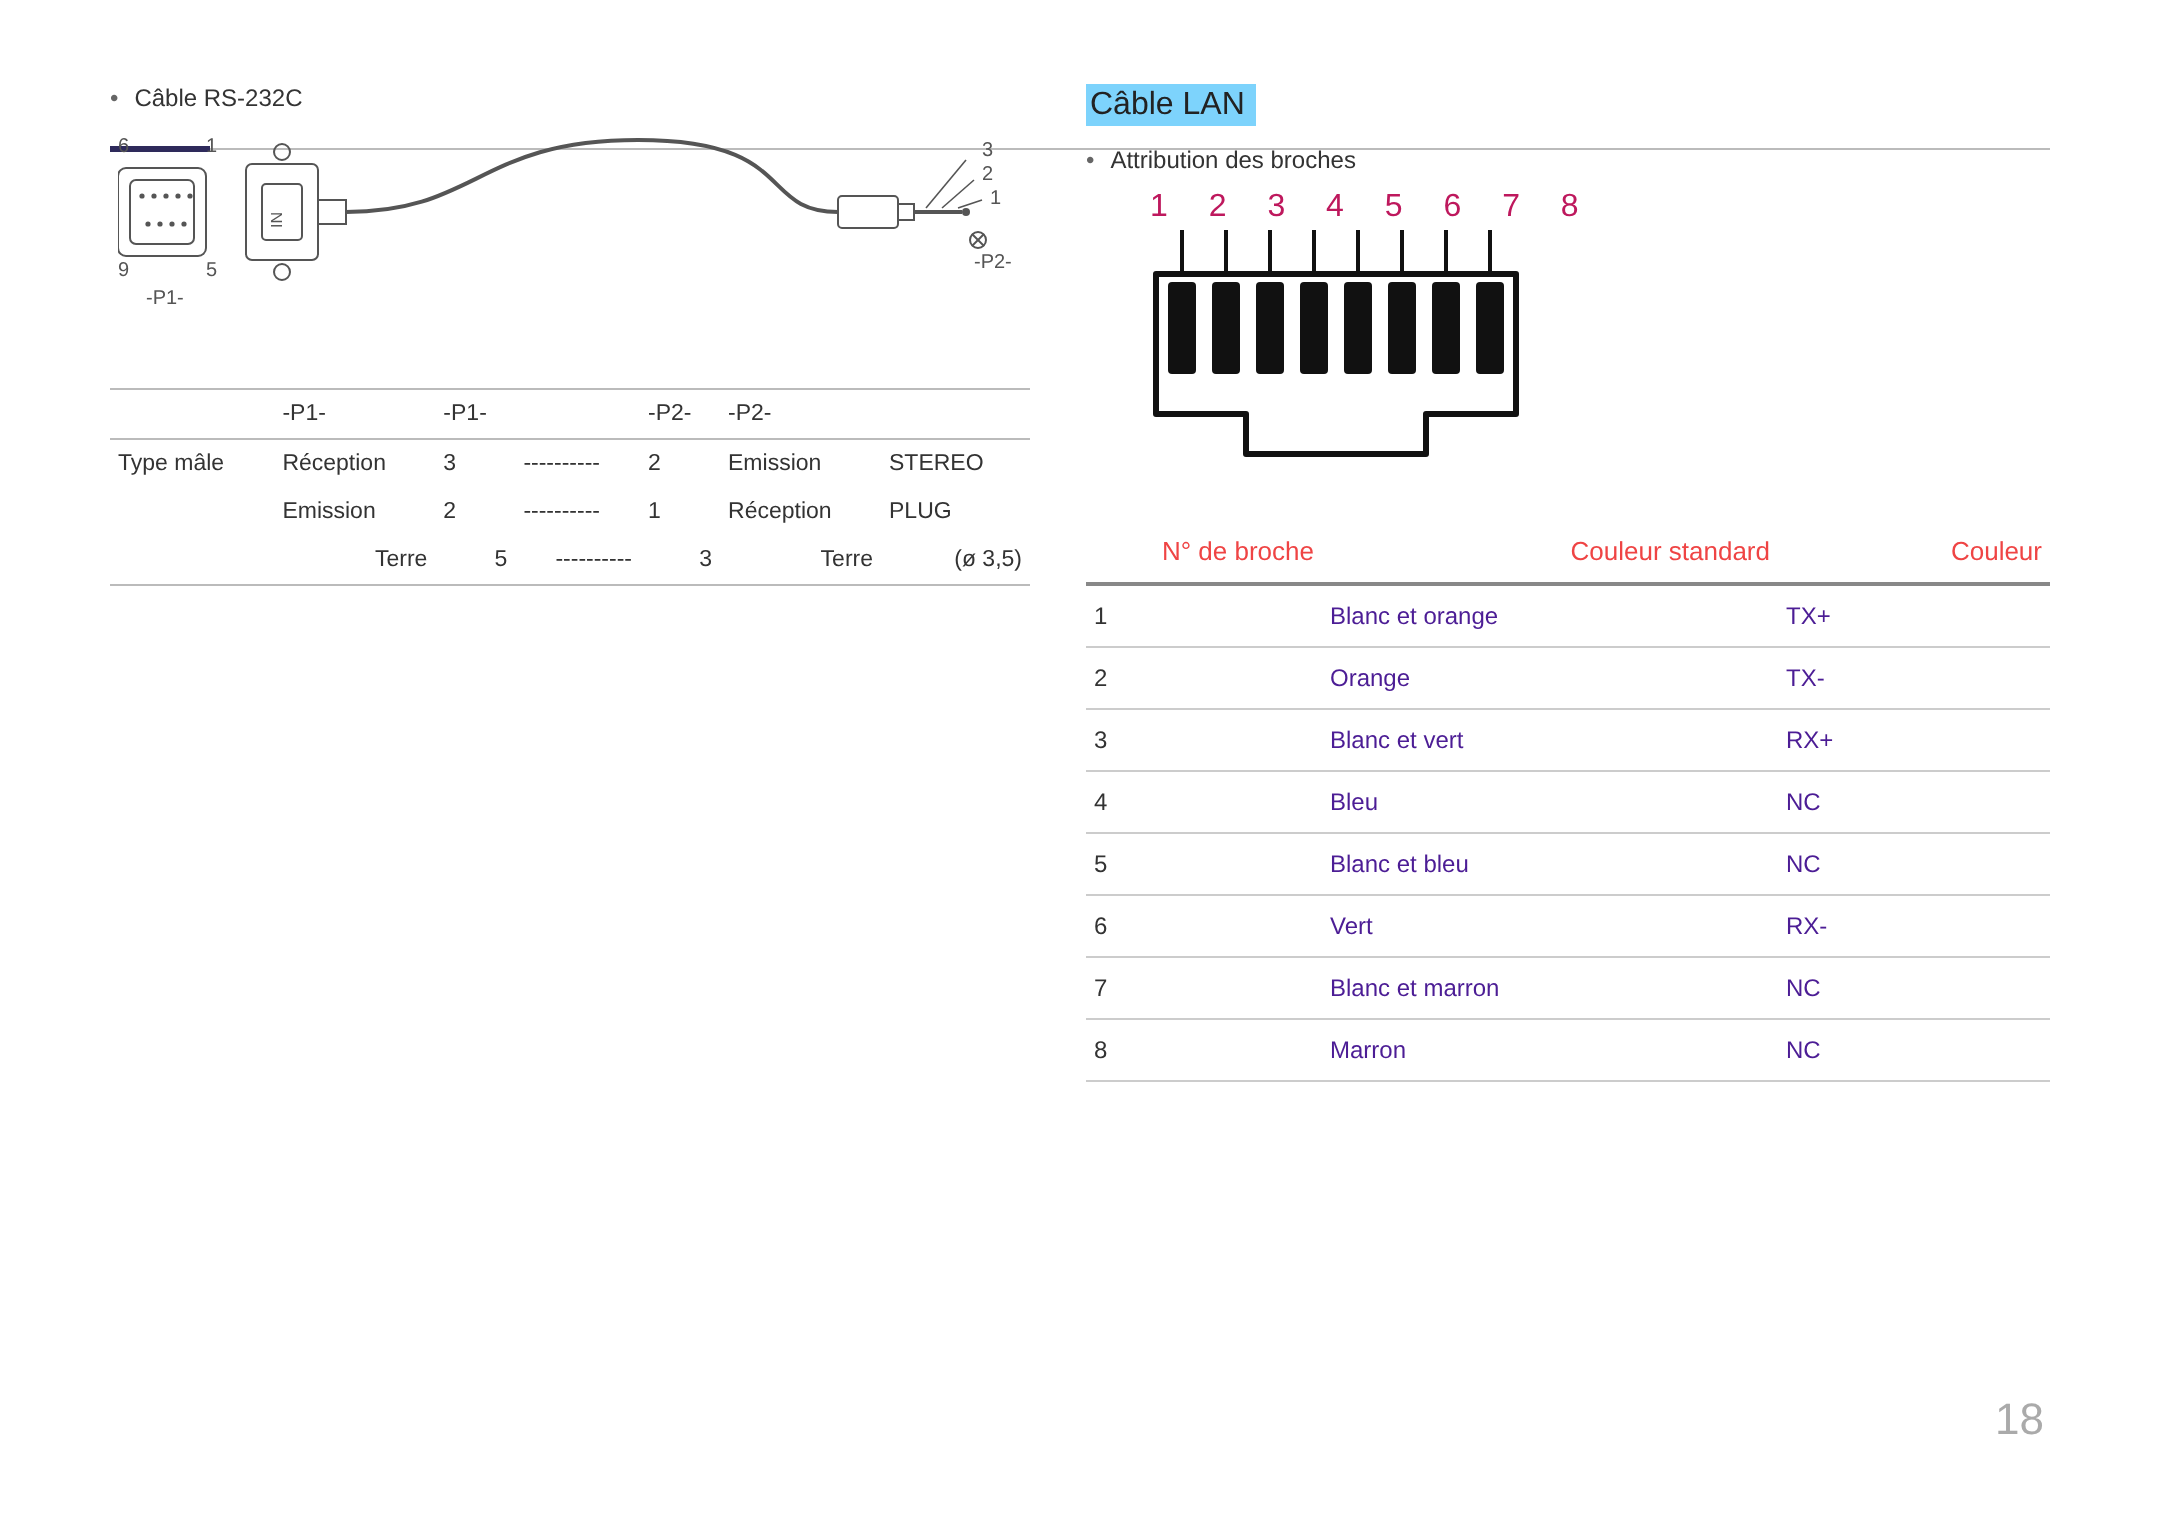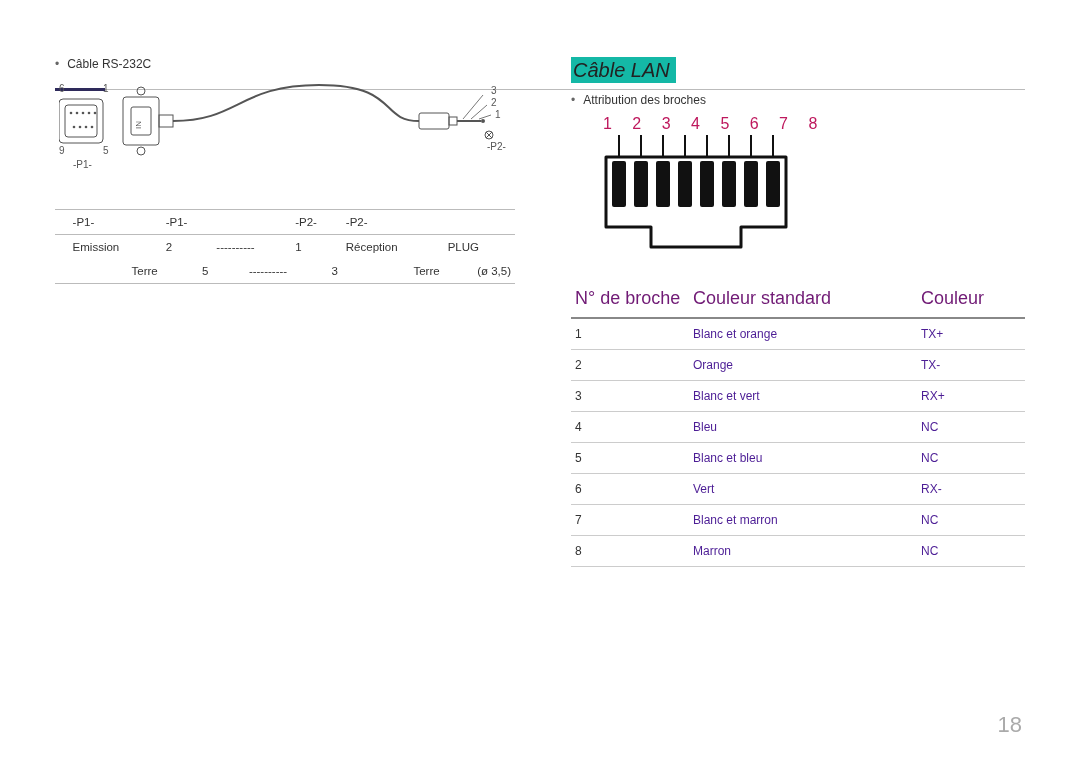--- a/index.html
+++ b/index.html
@@ -29,23 +29,22 @@
   .accent-bar {
     position: absolute;
     top: 73px;
     left: 55px;
     width: 50px;
     height: 3px;
     background: #2e2a5b;
   }
   .cols {
     display: flex;
-    gap: 56px;
+    gap: 28px;
     padding-top: 42px;
-    margin-top: 15px;
   }
   .col-left { flex: 0 0 460px; }
   .col-right { flex: 1 1 auto; }
   .bullet-line {
     margin: 0 0 4px 0;
   }
   .bullet-line::before {
     content: "•";
     color: #666;
     margin-right: 8px;
@@ -71,41 +70,40 @@
     border-bottom: 1px solid #bbb;
     color: #333;
   }
   table.rs232 .last td {
     border-bottom: 1px solid #bbb;
     text-align: right;
   }
   
   .lan-heading {
     display: inline-block;
-    background: #14b8a6;
-    font-size: 20px;
+    background: #7dd3fc;
+    font-size: 16px;
     color: #222;
     padding: 2px 6px 1px 2px;
     margin-bottom: 10px;
-    font-style: italic;
   }
   
   .rj45-wrap { margin: 8px 0 22px 30px; }
   .rj45-nums { font-size: 16px; letter-spacing: 8px; margin-left: 2px; margin-bottom: 2px; color: #be185d;}
   
   table.lan {
     width: 100%;
     border-collapse: collapse;
     font-size: 12px;
   }
   table.lan th {
-    text-align: left;
+    text-align: right;
     font-weight: 400;
-    font-size: 18px;
-    color: #701a75;
+    font-size: 13px;
+    color: #ef4444;
     padding: 8px 4px;
     border-bottom: 2px solid #888;
   }
   table.lan td {
     padding: 8px 4px;
     border-bottom: 1px solid #ccc;
     color: #4c1d95;
   }
   table.lan td:first-child { color:#333; }
   .page-num {
@@ -185,20 +183,29 @@
       <table class="rs232">
         <tbody>
             <tr class="hdr">
           <td></td>
           <td>-P1-</td>
           <td>-P1-</td>
           <td></td>
           <td>-P2-</td>
           <td>-P2-</td>
           <td></td>
+        </tr>
+        <tr>
+          <td>Type mâle</td>
+          <td>Réception</td>
+          <td>3</td>
+          <td>----------</td>
+          <td>2</td>
+          <td>Emission</td>
+          <td>STEREO</td>
         </tr>
         <tr>
           <td></td>
           <td>Emission</td>
           <td>2</td>
           <td>----------</td>
           <td>1</td>
           <td>Réception</td>
           <td>PLUG</td>
         </tr>

